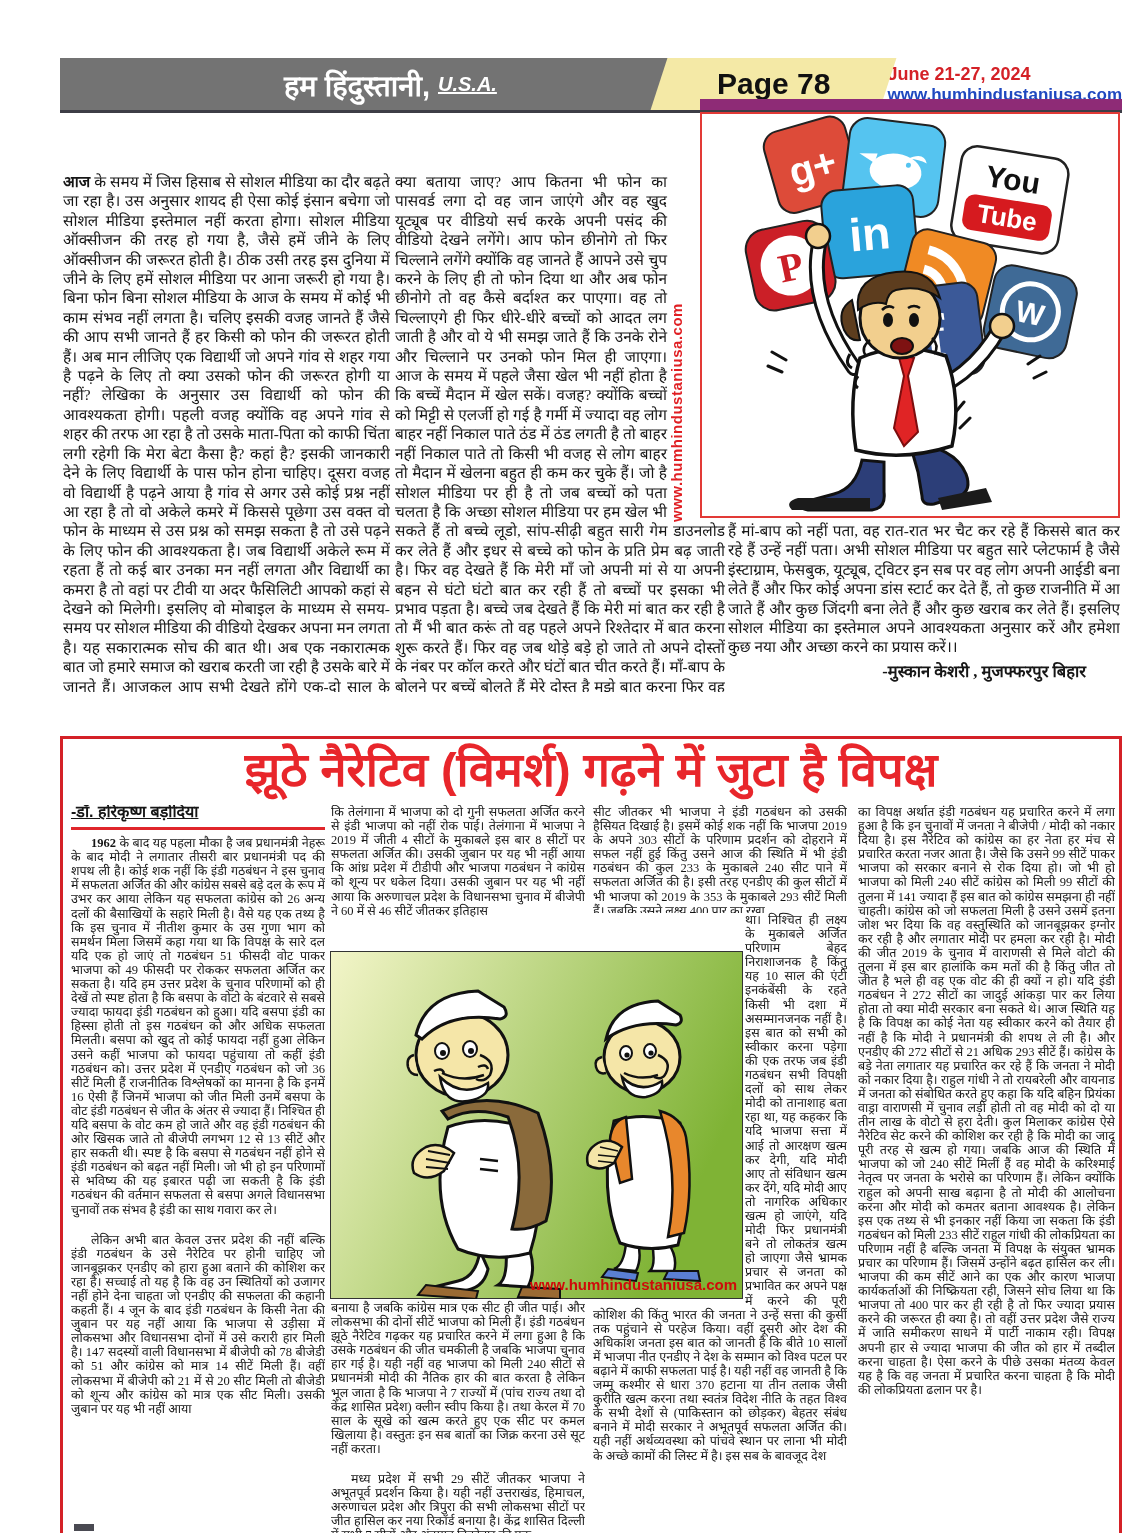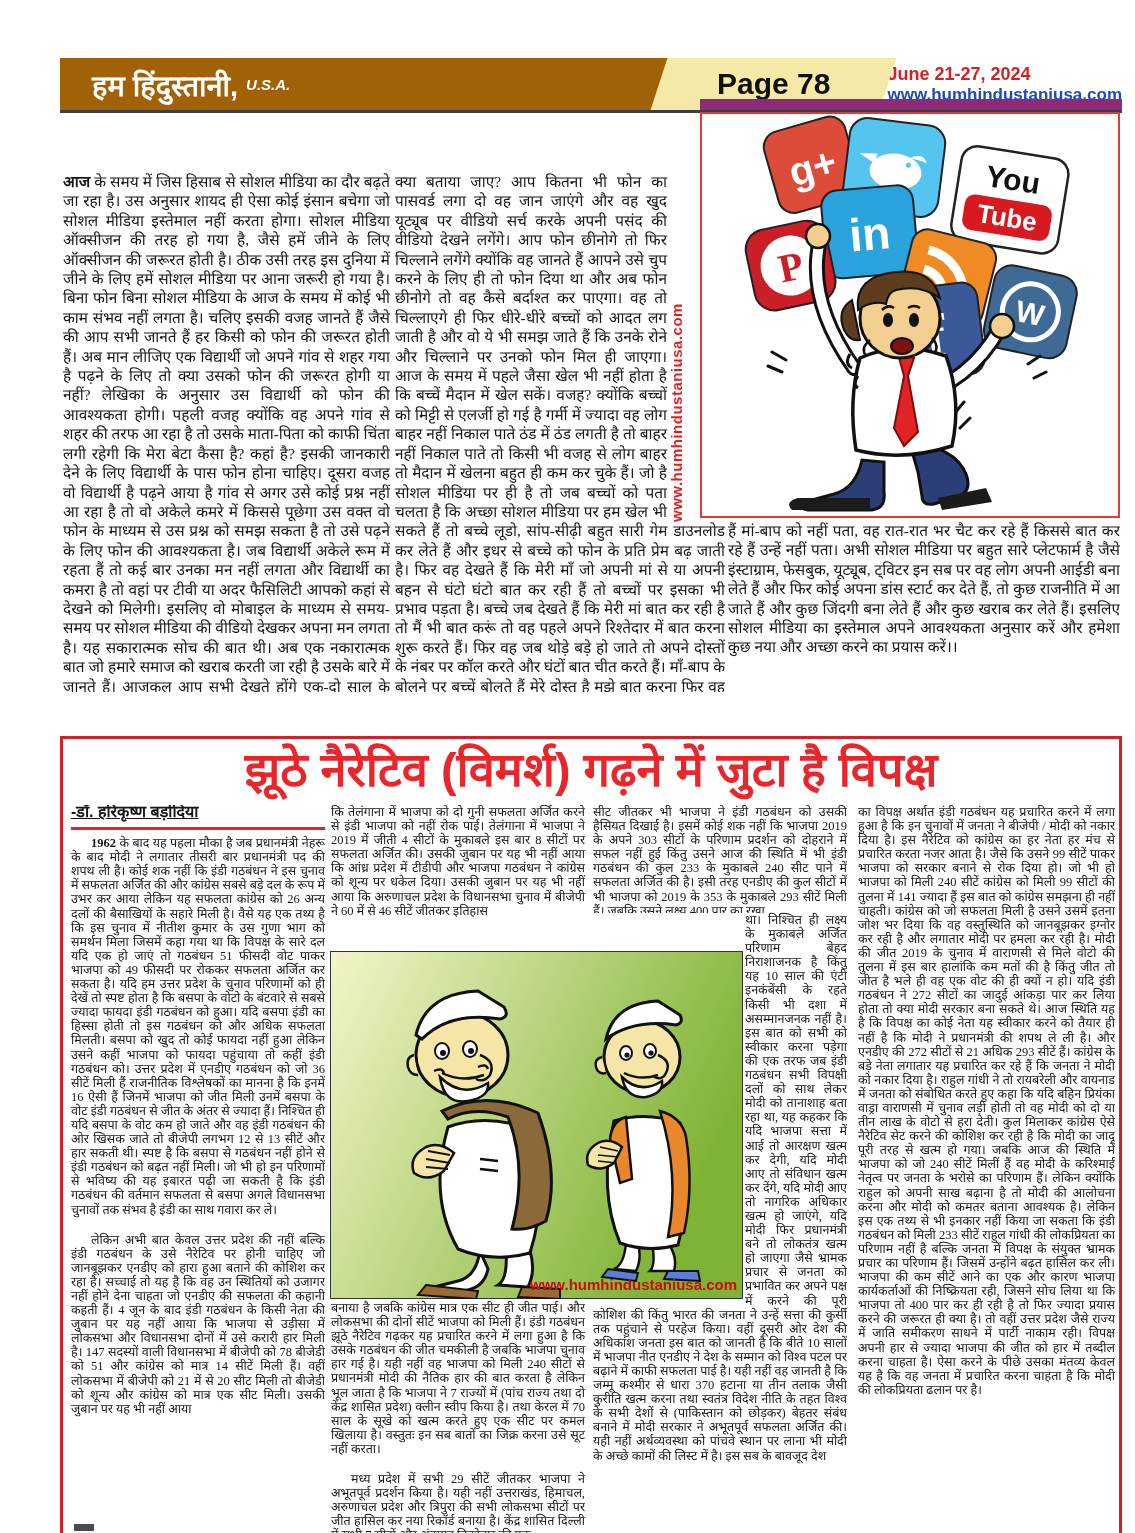--- a/index.html
+++ b/index.html
@@ -1,24 +1,24 @@
 <!DOCTYPE html>
 <html><head>
 <meta charset="utf-8">
 <style>
   html,body{margin:0;padding:0;background:#ffffff;}
   .page{position:relative;width:1135px;height:1533px;background:#fff;overflow:hidden;
         font-family:"Liberation Serif", serif;color:#161616;}
   
   .masthead{position:absolute;left:60px;top:58px;width:1062px;height:52px;display:flex;align-items:stretch;}
   .mast-rule{position:absolute;left:60px;top:110px;width:1062px;height:3px;background:#3d3d46;}
-  .brand-box{width:648px;background:#a16207;clip-path:polygon(0 0,100% 0,calc(100% - 36px) 100%,0 100%);
-             display:flex;align-items:center;padding-left:32px;box-sizing:border-box;}
+  .brand-box{width:648px;background:#737373;clip-path:polygon(0 0,100% 0,calc(100% - 36px) 100%,0 100%);
+             display:flex;align-items:center;padding-left:32px;box-sizing:border-box;justify-content:center;}
   .brand-main{color:#fff;font-weight:bold;font-size:29px;font-family:"Liberation Sans",sans-serif;}
-  .brand-usa{color:#fff;font-weight:bold;font-style:italic;font-size:15px;margin-left:8px;font-family:"Liberation Sans",sans-serif;}
+  .brand-usa{color:#fff;font-weight:bold;font-style:italic;font-size:20px;margin-left:8px;font-family:"Liberation Sans",sans-serif;text-decoration:underline;}
   .page-tag{width:236px;margin-left:-30px;background:#f4e9a6;transform:skewX(-18deg);
             display:flex;align-items:center;justify-content:center;}
   .page-tag span{transform:skewX(18deg);font-weight:bold;font-size:30px;color:#111;
                  font-family:"Liberation Sans",sans-serif;}
   .mast-meta{flex:1;display:flex;flex-direction:column;justify-content:center;line-height:1.15;}
   .mast-date{color:#d42127;font-weight:bold;font-size:18px;font-family:"Liberation Sans",sans-serif;}
   .mast-url{color:#1f49c0;font-weight:bold;font-size:17px;font-family:"Liberation Sans",sans-serif;}
   
   .a1-banner{position:absolute;left:63px;top:114px;width:634px;height:72px;background:#9b2d7f;
              display:flex;align-items:center;justify-content:center;}
@@ -165,20 +165,21 @@
 
   <div class="a1col a1-c1">
     <p class="jt"><b>आज</b><span> के समय में जिस हिसाब से सोशल मीडिया का दौर बढ़ते जा रहा है। उस अनुसार शायद ही ऐसा कोई इंसान बचेगा जो सोशल मीडिया इस्तेमाल नहीं करता होगा। सोशल मीडिया ऑक्सीजन की तरह हो गया है, जैसे हमें जीने के लिए ऑक्सीजन की जरूरत होती है। ठीक उसी तरह इस दुनिया में जीने के लिए हमें सोशल मीडिया पर आना जरूरी हो गया है। बिना फोन बिना सोशल मीडिया के आज के समय में कोई भी काम संभव नहीं लगता है। चलिए इसकी वजह जानते हैं जैसे की आप सभी जानते हैं हर किसी को फोन की जरूरत होती हैं। अब मान लीजिए एक विद्यार्थी जो अपने गांव से शहर गया है पढ़ने के लिए तो क्या उसको फोन की जरूरत होगी या नहीं? लेखिका के अनुसार उस विद्यार्थी को फोन की आवश्यकता होगी। पहली वजह क्योंकि वह अपने गांव से शहर की तरफ आ रहा है तो उसके माता-पिता को काफी चिंता लगी रहेगी कि मेरा बेटा कैसा है? कहां है? इसकी जानकारी देने के लिए विद्यार्थी के पास फोन होना चाहिए। दूसरा वजह वो विद्यार्थी है पढ़ने आया है गांव से अगर उसे कोई प्रश्न नहीं आ रहा है तो वो अकेले कमरे में किससे पूछेगा उस वक्त वो फोन के माध्यम से उस प्रश्न को समझ सकता है तो उसे पढ़ने के लिए फोन की आवश्यकता है। जब विद्यार्थी अकेले रूम में रहता हैं तो कई बार उनका मन नहीं लगता और विद्यार्थी का कमरा है तो वहां पर टीवी या अदर फैसिलिटी आपको कहां से देखने को मिलेगी। इसलिए वो मोबाइल के माध्यम से समय-समय पर सोशल मीडिया की वीडियो देखकर अपना मन लगता है। यह सकारात्मक सोच की बात थी। अब एक नकारात्मक बात जो हमारे समाज को खराब करती जा रही है उसके बारे में जानते हैं। आजकल आप सभी देखते होंगे एक-दो साल के बच्चे जो अभी अभी जन्मे हैं। उन्हें क्या पता कि फोन क्या होता है? सोशल मीडिया क्या होता है? तो वहाँ माँ-बाप खुद बच्चों को फोन और सोशल मीडिया का लत लगाना शुरू करते हैं। मान लिजिए बच्चा बहुत रो रहा है परेशान कर रहा है सिर्फ उसे चुप करवाने के लिए हम लोग फोन दिखाना स्टार्ट कर देते हैं। क्यों करते हैं? सिर्फ इसलिए ना कि हमारा बच्चा जो इतना रो रहा है वो चुप हो जाए और माँ अपना दूसरे काम जल्दी से कर ले लेकिन यह गलत है यही से तो प्रभाव पड़ रहा है बच्चों पर। आपने उसे खाना खिलाने के लिए फोन दिखाना शुरू किया अब बिना फोन के खाना खाते नहीं है बच्चें। अब बच्चे तो इतने स्मार्ट हो गए हैं आज के कि</span></p>
   </div>
   <div class="a1col a1-c2">
     <div class="jt"><span class="a1-spacer"></span><span>क्या बताया जाए? आप कितना भी फोन का पासवर्ड लगा दो वह जान जाएंगे और वह खुद यूट्यूब पर वीडियो सर्च करके अपनी पसंद की वीडियो देखने लगेंगे। आप फोन छीनोगे तो फिर चिल्लाने लगेंगे क्योंकि वह जानते हैं आपने उसे चुप करने के लिए ही तो फोन दिया था और अब फोन छीनोगे तो वह कैसे बर्दाश्त कर पाएगा। वह तो चिल्लाएगे ही फिर धीरे-धीरे बच्चों को आदत लग जाती है और वो ये भी समझ जाते हैं कि उनके रोने और चिल्लाने पर उनको फोन मिल ही जाएगा। आज के समय में पहले जैसा खेल भी नहीं होता है कि बच्चें मैदान में खेल सकें। वजह? क्योंकि बच्चों को मिट्टी से एलर्जी हो गई है गर्मी में ज्यादा वह लोग बाहर नहीं निकाल पाते ठंड में ठंड लगती है तो बाहर नहीं निकाल पाते तो किसी भी वजह से लोग बाहर तो मैदान में खेलना बहुत ही कम कर चुके हैं। जो है सोशल मीडिया पर ही है तो जब बच्चों को पता चलता है कि अच्छा सोशल मीडिया पर हम खेल भी सकते हैं तो बच्चे लूडो, सांप-सीढ़ी बहुत सारी गेम डाउनलोड कर लेते हैं और इधर से बच्चे को फोन के प्रति प्रेम बढ़ जाती है। फिर वह देखते हैं कि मेरी माँ जो अपनी मां से या अपनी बहन से घंटो घंटो बात कर रही हैं तो बच्चों पर इसका भी प्रभाव पड़ता है। बच्चे जब देखते हैं कि मेरी मां बात कर रही है तो मैं भी बात करूं तो वह पहले अपने रिश्तेदार में बात करना शुरू करते हैं। फिर वह जब थोड़े बड़े हो जाते तो अपने दोस्तों के नंबर पर कॉल करते और घंटों बात चीत करते हैं। माँ-बाप के बोलने पर बच्चें बोलते हैं मेरे दोस्त है मुझे बात करना फिर वह अपने दोस्तों से बात करना शुरू करते हैं और गलती से अगर उस उम्र में उनकी किसी दोस्त के पास अपना फोन है तब तो उस बच्चें को फोन चाहिए ही चाहिए। फोन के लिए खाना ना खाना, खूब चिल्लाना, पढ़ाई नहीं करना और यह सब आदत अपनाकर वह अपना नया फोन ले लेते हैं और जब बच्चे के पास अपना फोन आ जाता है तो वह अपना फोन समझ लेते हैं बिल्कुल अपना यानी उसमें वह किस तरह की वीडियो देख रहे हैं मां-बाप को नहीं पता, वह किस बात कर रहे</span></div>
   </div>
   <div class="a1col a1-c3">
     <p class="jt">हैं मां-बाप को नहीं पता, वह रात-रात भर चैट कर रहे हैं किससे बात कर रहे हैं उन्हें नहीं पता। अभी सोशल मीडिया पर बहुत सारे प्लेटफार्म है जैसे इंस्टाग्राम, फेसबुक, यूट्यूब, ट्विटर इन सब पर वह लोग अपनी आईडी बना लेते हैं और फिर कोई अपना डांस स्टार्ट कर देते हैं, तो कुछ राजनीति में आ जाते हैं और कुछ जिंदगी बना लेते हैं और कुछ खराब कर लेते हैं। इसलिए सोशल मीडिया का इस्तेमाल अपने आवश्यकता अनुसार करें और हमेशा कुछ नया और अच्छा करने का प्रयास करें।।</p>
     <div class="a1-byline">
+      <div>-मुस्कान केशरी , मुजफ्फरपुर बिहार</div>
 
     </div>
   </div>
 
   <div class="a2-box">
     <div class="a2-headline">झूठे नैरेटिव (विमर्श) गढ़ने में जुटा है विपक्ष</div>
 
     <div class="a2col a2-c1">
       <div class="a2-byline">-डॉ. हरिकृष्ण बड़ोदिया</div>
       <p class="jt ind"><b>1962</b><span> के बाद यह पहला मौका है जब प्रधानमंत्री नेहरू के बाद मोदी ने लगातार तीसरी बार प्रधानमंत्री पद की शपथ ली है। कोई शक नहीं कि इंडी गठबंधन ने इस चुनाव में सफलता अर्जित की और कांग्रेस सबसे बड़े दल के रूप में उभर कर आया लेकिन यह सफलता कांग्रेस को 26 अन्य दलों की बैसाखियों के सहारे मिली है। वैसे यह एक तथ्य है कि इस चुनाव में नीतीश कुमार के उस गुणा भाग को समर्थन मिला जिसमें कहा गया था कि विपक्ष के सारे दल यदि एक हो जाएं तो गठबंधन 51 फीसदी वोट पाकर भाजपा को 49 फीसदी पर रोककर सफलता अर्जित कर सकता है। यदि हम उत्तर प्रदेश के चुनाव परिणामों को ही देखें तो स्पष्ट होता है कि बसपा के वोटो के बंटवारे से सबसे ज्यादा फायदा इंडी गठबंधन को हुआ। यदि बसपा इंडी का हिस्सा होती तो इस गठबंधन को और अधिक सफलता मिलती। बसपा को खुद तो कोई फायदा नहीं हुआ लेकिन उसने कहीं भाजपा को फायदा पहुंचाया तो कहीं इंडी गठबंधन को। उत्तर प्रदेश में एनडीए गठबंधन को जो 36 सीटें मिली हैं राजनीतिक विश्लेषकों का मानना है कि इनमें 16 ऐसी हैं जिनमें भाजपा को जीत मिली उनमें बसपा के वोट इंडी गठबंधन से जीत के अंतर से ज्यादा हैं। निश्चित ही यदि बसपा के वोट कम हो जाते और वह इंडी गठबंधन की ओर खिसक जाते तो बीजेपी लगभग 12 से 13 सीटें और हार सकती थी। स्पष्ट है कि बसपा से गठबंधन नहीं होने से इंडी गठबंधन को बढ़त नहीं मिली। जो भी हो इन परिणामों से भविष्य की यह इबारत पढ़ी जा सकती है कि इंडी गठबंधन की वर्तमान सफलता से बसपा अगले विधानसभा चुनावों तक संभव है इंडी का साथ गवारा कर ले।</span></p>

